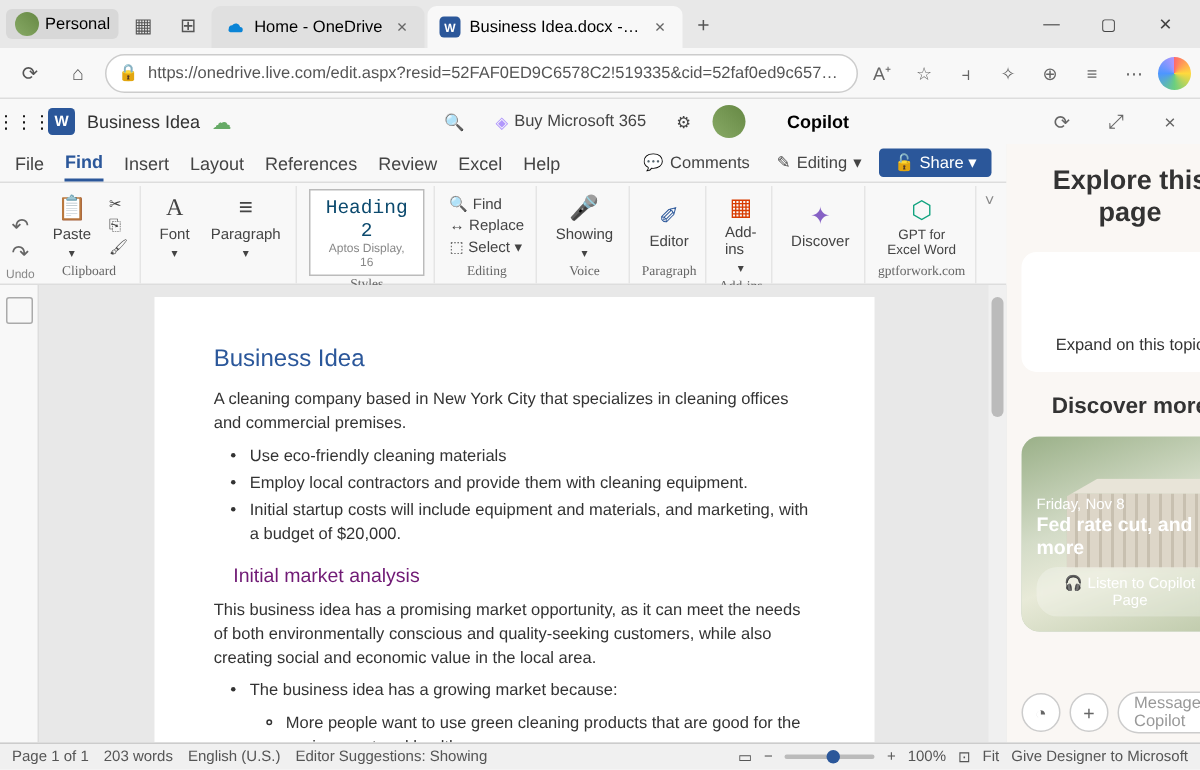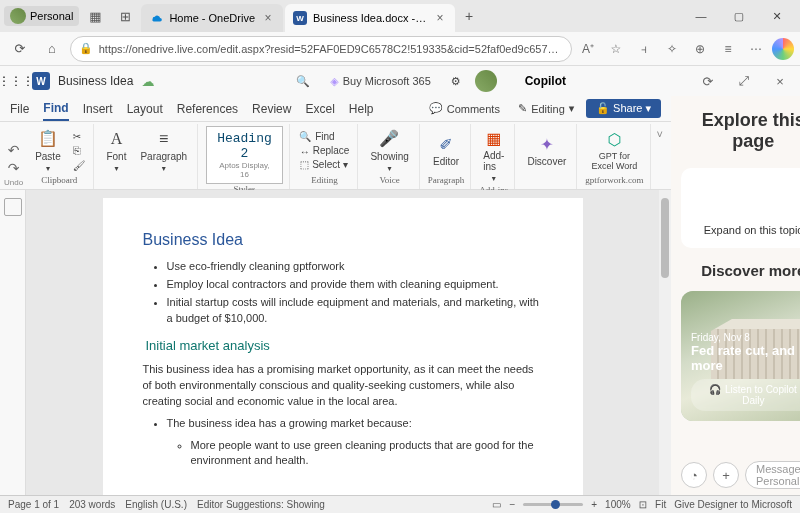--- a/index.html
+++ b/index.html
@@ -66,21 +66,21 @@
 .style-sub { font-size: 8px; color: #888; }
 .undo-vert { display: flex; flex-direction: column; gap: 2px; font-size: 8px; color: #888; align-items: center; justify-content: flex-end; padding-bottom: 2px; }
 .vstack { display: flex; flex-direction: column; gap: 1px; }
 
 
 .doc-area { flex: 1; display: flex; background: #e8e8e8; overflow: hidden; position: relative; }
 .side-rail { width: 26px; background: #f8f8f8; border-right: 1px solid #ddd; padding-top: 8px; display: flex; justify-content: center; }
 .rail-ic { width: 18px; height: 18px; border: 1px solid #aaa; border-radius: 2px; }
 .page { background: #fff; margin: 8px auto 0; width: 480px; padding: 30px 40px; font-size: 11px; color: #333; line-height: 1.45; overflow: hidden; }
 .h1 { color: #2b579a; font-size: 16px; margin-bottom: 8px; }
-.h2 { color: #0f766e; font-size: 13px; margin: 10px 3px 6px; }
+.h2 { color: #701a75; font-size: 13px; margin: 10px 13px 6px; }
 .page ul { padding-left: 24px; margin: 6px 0; }
 .page ul ul { list-style-type: circle; }
 .page li { margin-bottom: 2px; }
 .scrollbar { width: 12px; background: #f0f0f0; position: relative; }
 .thumb { position: absolute; left: 2px; right: 2px; top: 8px; height: 80px; background: #bbb; border-radius: 4px; }
 
 
 .cp-title { font-size: 18px; font-weight: 600; text-align: center; margin: 4px 0 8px; color: #333; }
 .cp-cards { display: flex; gap: 8px; }
 .cp-card { flex: 1; background: #fff; border-radius: 10px; padding: 18px 6px 12px; text-align: center; font-size: 11px; color: #333; display: flex; flex-direction: column; justify-content: flex-end; min-height: 80px; }
@@ -293,24 +293,25 @@
       </div>
       <span style="margin-left:auto;padding:4px;color:#888;font-size:11px">˅</span>
     </div>
 
     <div class="doc-area">
       <div class="side-rail">
         <span class="rail-ic"></span>
       </div>
       <div class="page">
         <div class="h1">Business Idea</div>
+        <p>A cleaning company based in New York City that specializes in cleaning offices and commercial premises.</p>
         <ul>
-          <li>Use eco-friendly cleaning gptforwork</li>
+          <li>Use eco-friendly cleaning materials</li>
           <li>Employ local contractors and provide them with cleaning equipment.</li>
-          <li>Initial startup costs will include equipment and materials, and marketing, with a budget of $10,000.</li>
+          <li>Initial startup costs will include equipment and materials, and marketing, with a budget of $20,000.</li>
         </ul>
         <div class="h2">Initial market analysis</div>
         <p>This business idea has a promising market opportunity, as it can meet the needs of both environmentally conscious and quality-seeking customers, while also creating social and economic value in the local area.</p>
         <ul>
           <li><span>The business idea has a growing market because:</span>
             <ul>
               <li>More people want to use green cleaning products that are good for the environment and health.</li>
 
             </ul>
           </li>
@@ -328,27 +329,27 @@
     <div class="cp-cards">
       <div class="cp-card">
           <span>Expand on this topic</span>
         </div>
     </div>
     <div class="cp-sub">Discover more</div>
     <div class="cp-hero">
       <div class="building"></div>
       <div class="hero-date">Friday, Nov 8</div>
       <div class="hero-title">Fed rate cut, and more</div>
-      <div class="hero-btn">🎧 <span>Listen to Copilot Daily</span></div>
+      <div class="hero-btn">🎧 <span>Listen to Copilot Page</span></div>
     </div>
     <div class="cp-input-row">
       <span class="cp-circ">◔</span>
       <span class="cp-circ">+</span>
       <div class="cp-input">
-        <span>Message Personal</span>
+        <span>Message Copilot</span>
         <span>🎙</span>
       </div>
     </div>
   </div>
 </div>
 
 <div class="status">
   <span>Page 1 of 1</span>
   <span>203 words</span>
   <span>English (U.S.)</span>

